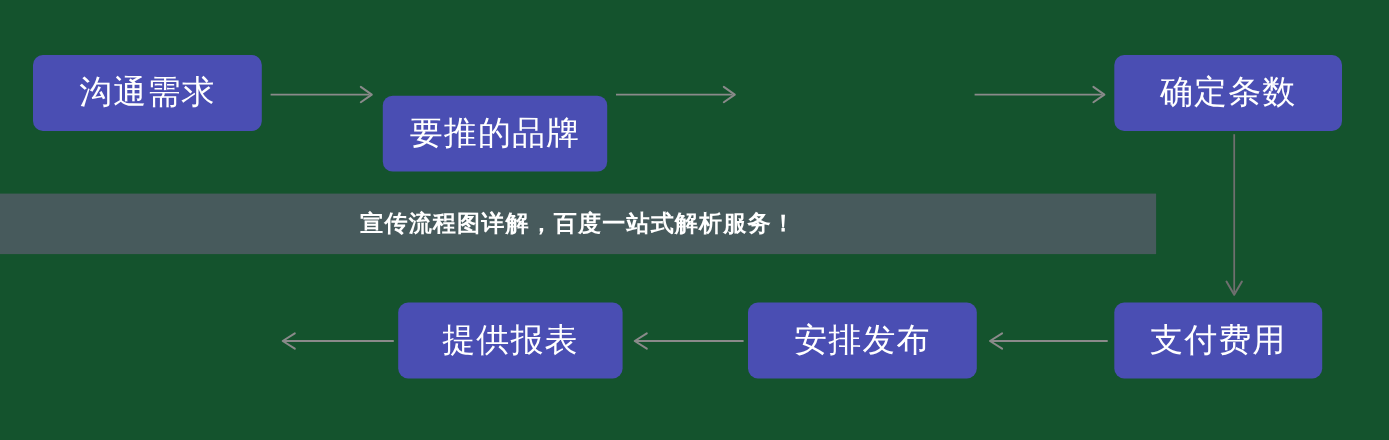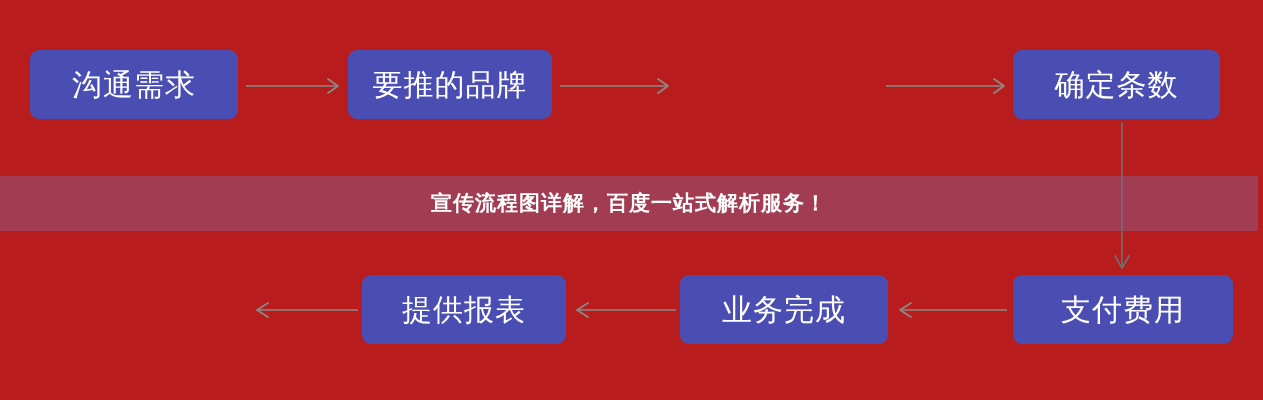--- a/index.html
+++ b/index.html
@@ -10,21 +10,21 @@
     width: 1263px;
     height: 400px;
     background: #ffffff;
     font-family: "Liberation Sans", "DejaVu Sans", sans-serif;
     overflow: hidden;
   }
   .canvas {
     position: relative;
     width: 1263px;
     height: 400px;
-    background: #b91c1c;
+    background: #14532d;
   }
 
   
   .flow-layer {
     position: absolute;
     inset: 0;
     z-index: 1;
   }
   .node {
     position: absolute;
@@ -38,44 +38,44 @@
     letter-spacing: 1px;
     line-height: 1;
     white-space: nowrap;
     font-weight: 400;
     box-sizing: border-box;
   }
   .node.row-top { top: 50px; height: 69px; }
   .node.row-bottom { top: 275px; height: 69px; }
 
   .n1 { left: 30px;   width: 208px; }
-  .n2 { left: 348px;  width: 204px; }
+  .n2 { left: 348px;  width: 204px; margin-top: 37px; }
   .n3 { left: 680px;  width: 208px; }
   .n4 { left: 1013px; width: 207px; }
 
   .b1 { left: 30px;   width: 208px; }
   .b2 { left: 362px;  width: 204px; justify-content: center; }
   .b3 { left: 680px;  width: 208px; }
-  .b4 { left: 1013px; width: 220px; }
+  .b4 { left: 1013px; width: 189px; }
 
   
   .node.overflow-text { overflow: visible; }
 
   .connector {
     position: absolute;
     overflow: visible;
   }
   .connector svg { display: block; overflow: visible; }
 
   
   .banner {
     position: absolute;
     left: 0;
     top: 176px;
-    width: 1258px;
+    width: 1051px;
     height: 55px;
     background: rgba(132, 100, 150, 0.45);
     z-index: 2;
     display: flex;
     align-items: center;
     justify-content: center;
   }
   .banner-text {
     color: #ffffff;
     font-size: 21px;
@@ -128,21 +128,21 @@
       <svg width="24" height="150" viewBox="0 0 24 150">
         <line x1="12" y1="0" x2="12" y2="144" stroke="#6f6f6f" stroke-width="1.6"></line>
         <polyline points="5,134 12,146 19,134" fill="none" stroke="#6f6f6f" stroke-width="1.8" stroke-linecap="round" stroke-linejoin="round"></polyline>
       </svg>
     </div>
 
     <div class="node row-bottom b2">
       <span>提供报表</span>
     </div>
     <div class="node row-bottom b3">
-      <span>业务完成</span>
+      <span>安排发布</span>
     </div>
     <div class="node row-bottom b4">
       <span>支付费用</span>
     </div>
 
     <div class="connector" style="left:895px; top:296px;">
       <svg width="112" height="28" viewBox="0 0 112 28">
         <line x1="6" y1="14" x2="112" y2="14" stroke="#8a8a8a" stroke-width="1.6"></line>
         <polyline points="16,7 5,14 16,21" fill="none" stroke="#8a8a8a" stroke-width="1.8" stroke-linecap="round" stroke-linejoin="round"></polyline>
       </svg>

